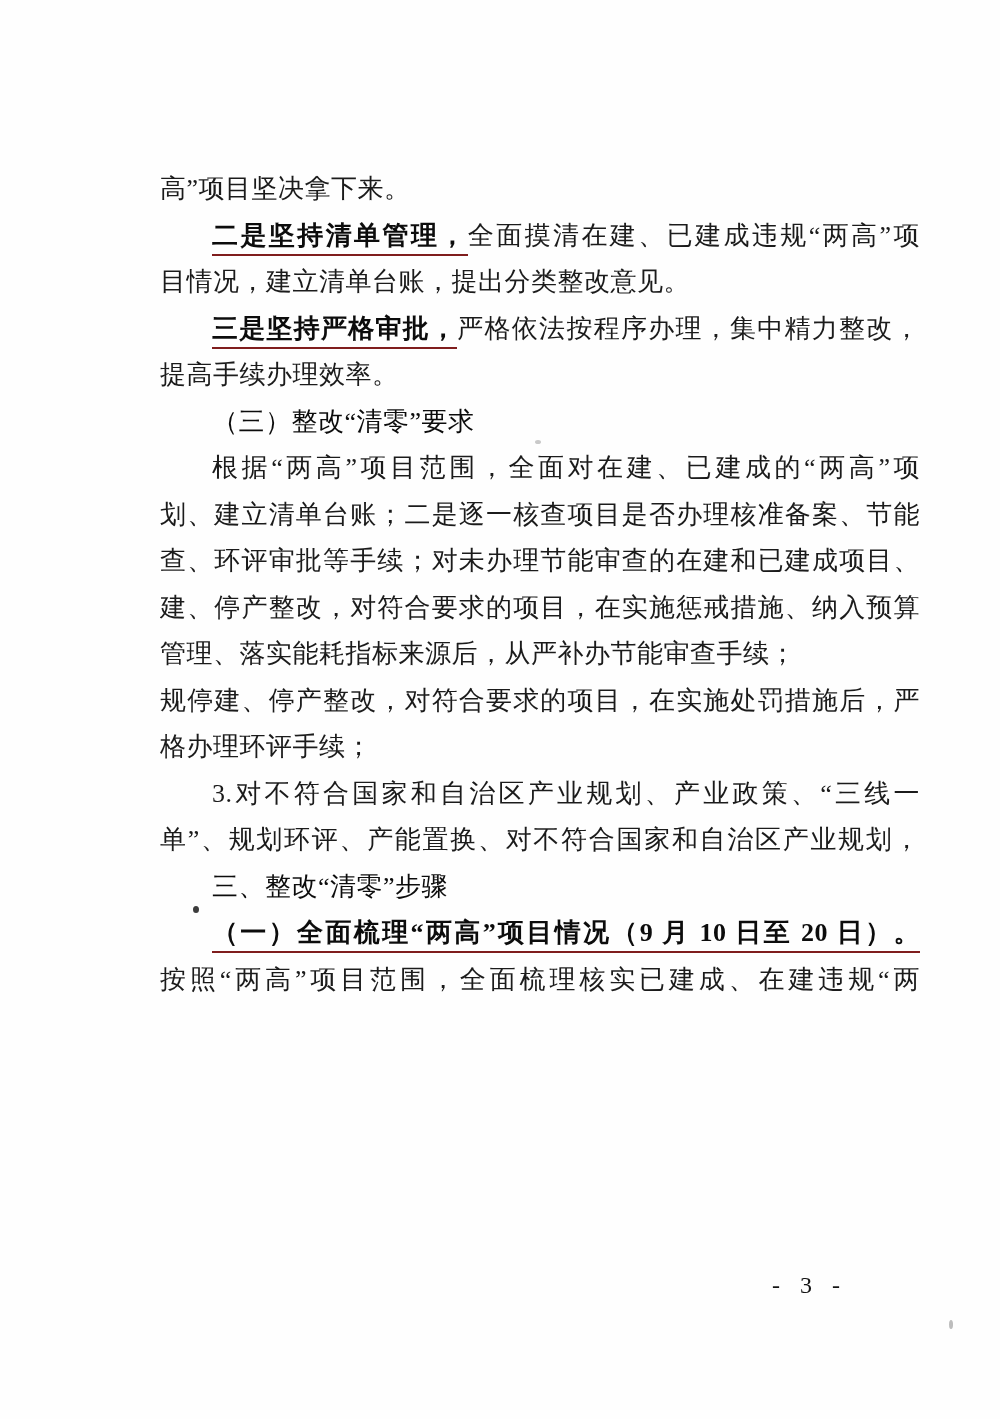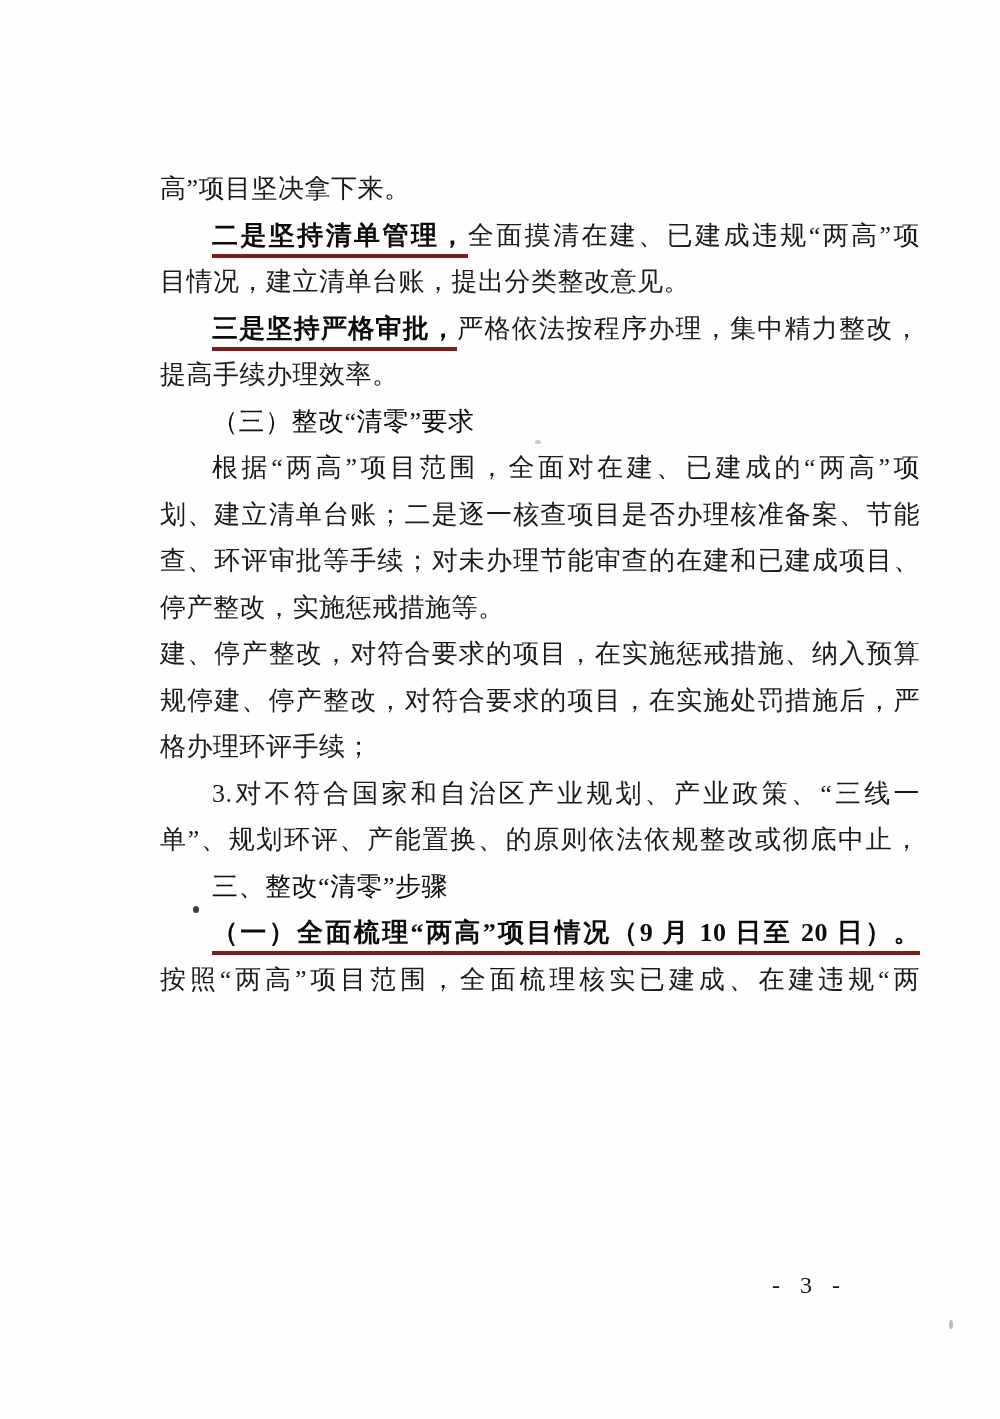--- a/index.html
+++ b/index.html
@@ -39,21 +39,21 @@
     text-justify: inter-character;
     overflow: hidden;
   }
   .line.indent { padding-left: 52px; }
   .line.heading .seg { font-weight: normal; color: #0c0c0c; }
   .seg.b {
     font-weight: bold;
     color: #0c0c0c;
   }
   .seg.u {
-    border-bottom: 4px solid #7f1d1d;
+    border-bottom: 2px solid #7f1d1d;
     padding-bottom: 4px;
   }
   .page-number {
     position: absolute;
     left: 772px;
     top: 1272px;
     font-size: 24px;
     letter-spacing: 7px;
     color: #141414;
     font-family: "Liberation Serif", "DejaVu Serif", serif;
@@ -73,26 +73,26 @@
   <div class="text-block" id="text-block">
       <div class="line"><span class="seg">高”项目坚决拿下来。</span></div>
       <div class="line fill indent"><span class="seg b u">二是坚持清单管理，</span><span class="seg">全面摸清在建、已建成违规“两高”项</span></div>
       <div class="line"><span class="seg">目情况，建立清单台账，提出分类整改意见。</span></div>
       <div class="line fill indent"><span class="seg b u">三是坚持严格审批，</span><span class="seg">严格依法按程序办理，集中精力整改，</span></div>
       <div class="line"><span class="seg">提高手续办理效率。</span></div>
       <div class="line indent heading"><span class="seg b">（三）整改“清零”要求</span></div>
       <div class="line fill indent"><span class="seg">根据“两高”项目范围，全面对在建、已建成的“两高”项</span></div>
       <div class="line fill"><span class="seg">划、建立清单台账；二是逐一核查项目是否办理核准备案、节能审</span></div>
       <div class="line fill"><span class="seg">查、环评审批等手续；对未办理节能审查的在建和已建成项目、</span></div>
-      <div class="line"><span class="seg">停产整改，实施惩戒措施等。</span></div>
       <div class="line fill"><span class="seg">建、停产整改，对符合要求的项目，在实施惩戒措施、纳入预算</span></div>
+      <div class="line"><span class="seg">管理、落实能耗指标来源后，从严补办节能审查手续；</span></div>
       <div class="line fill"><span class="seg">规停建、停产整改，对符合要求的项目，在实施处罚措施后，严</span></div>
       <div class="line"><span class="seg">格办理环评手续；</span></div>
       <div class="line fill indent"><span class="seg">3.对不符合国家和自治区产业规划、产业政策、“三线一</span></div>
-      <div class="line fill"><span class="seg">单”、规划环评、产能置换、的原则依法依规整改或彻底中止，</span></div>
+      <div class="line fill"><span class="seg">单”、规划环评、产能置换、对不符合国家和自治区产业规划，</span></div>
       <div class="line indent heading"><span class="seg b">三、整改“清零”步骤</span></div>
       <div class="line fill indent"><span class="seg b u">（一）全面梳理“两高”项目情况（9 月 10 日至 20 日）。</span></div>
       <div class="line fill"><span class="seg">按照“两高”项目范围，全面梳理核实已建成、在建违规“两</span></div>
     </div>
   <div class="page-number">- 3 -</div>
   <div class="speck speck-1"></div>
   <div class="speck speck-2"></div>
   <div class="speck speck-3"></div>
 </div>
 

